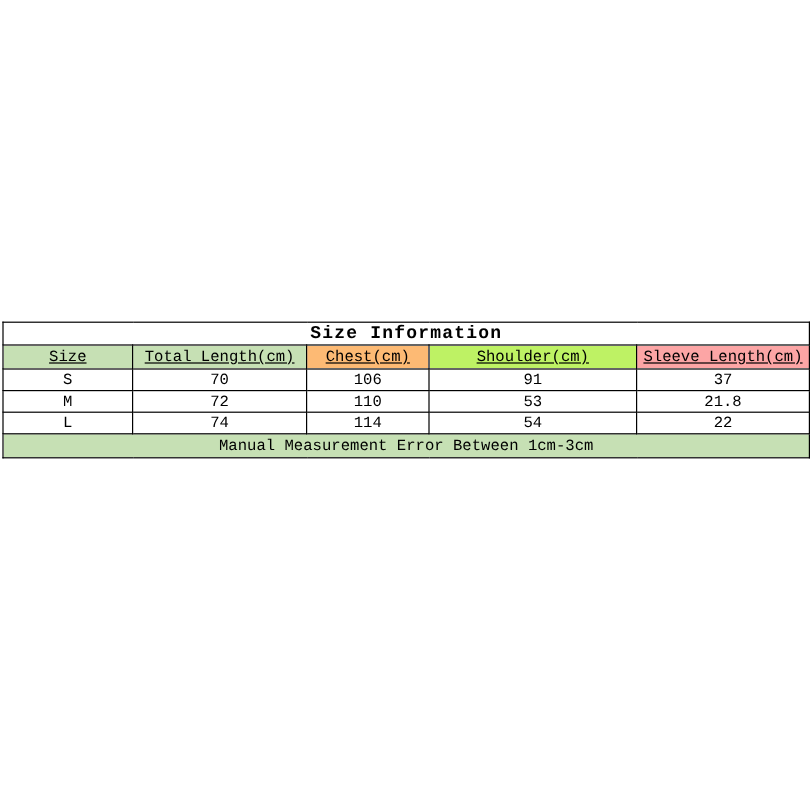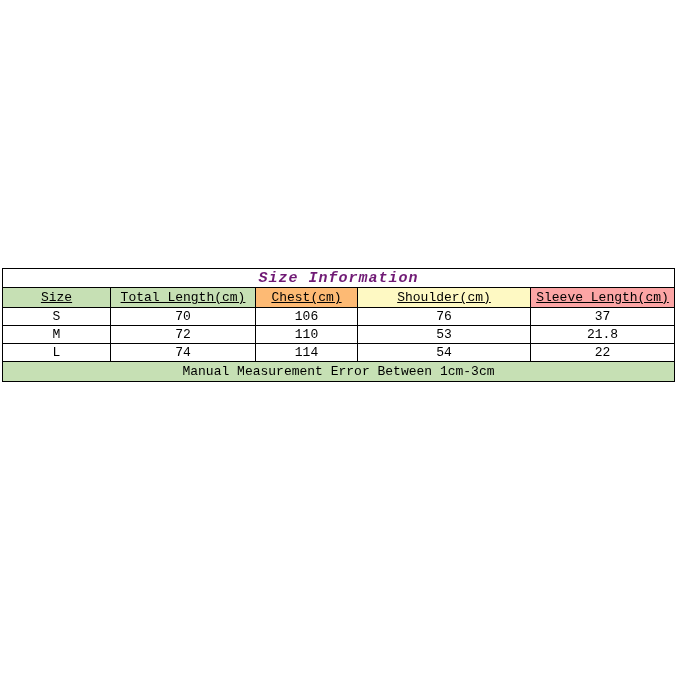--- a/index.html
+++ b/index.html
@@ -60,35 +60,35 @@
   <table class="size-table">
     <colgroup id="colgroup">
         <col style="width: 108px;">
         <col style="width: 145px;">
         <col style="width: 102px;">
         <col style="width: 173px;">
         <col style="width: 144px;">
       </colgroup>
     <tbody>
       <tr class="title-row">
-        <td colspan="5" style="color: #701a75; font-style: italic;">Size Information</td>
+        <td colspan="5" style="color: #000000;">Size Information</td>
       </tr>
       <tr class="header-row" id="header-row">
           <td style="background: rgb(198, 224, 180);">Size</td>
           <td style="background: rgb(198, 224, 180); margin-left: 35px;">Total Length(cm)</td>
           <td style="background: #fdba74;">Chest(cm)</td>
-          <td style="background: #fef9c3;">Shoulder(cm)</td>
+          <td style="background: #bef264;">Shoulder(cm)</td>
           <td style="background: #fca5a5;">Sleeve Length(cm)</td>
         </tr>
 
       <tr class="data-row">
           <td>S</td>
           <td>70</td>
           <td>106</td>
-          <td>76</td>
+          <td>91</td>
           <td>37</td>
         </tr>
         <tr class="data-row">
           <td>M</td>
           <td>72</td>
           <td>110</td>
           <td>53</td>
           <td>21.8</td>
         </tr>
         <tr class="data-row">

